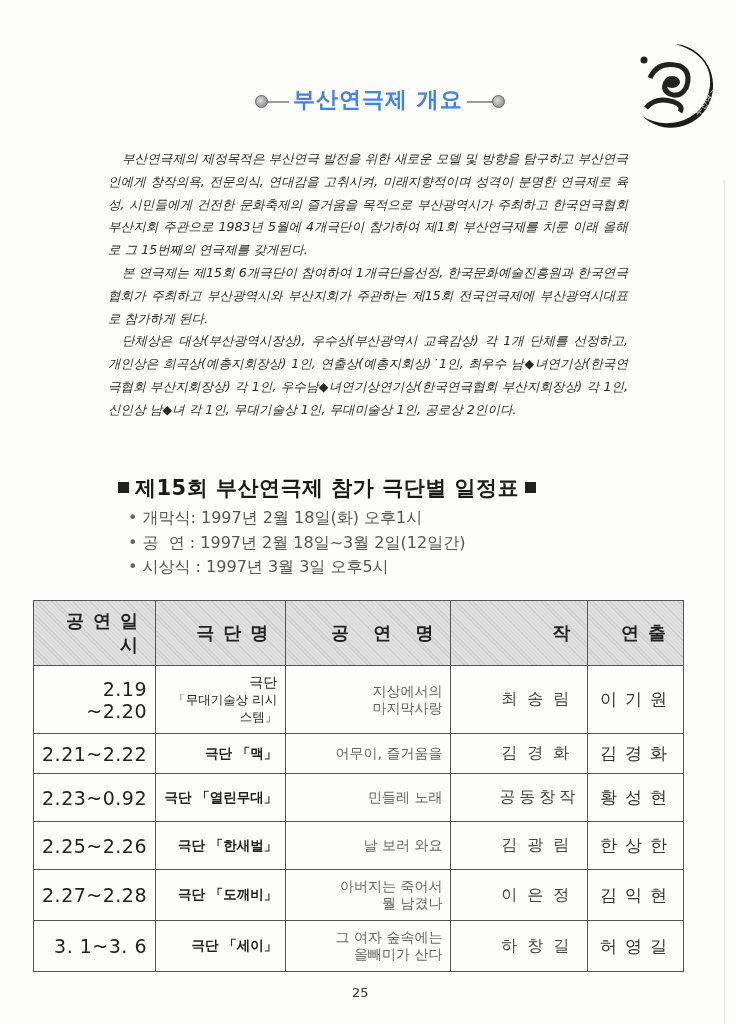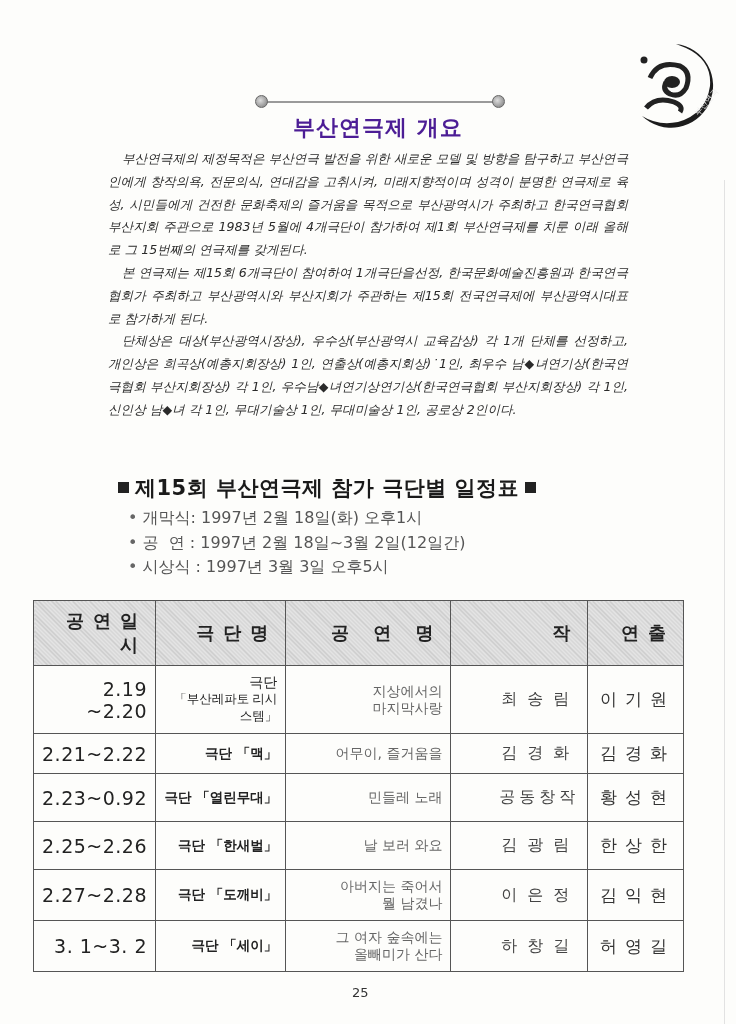--- a/index.html
+++ b/index.html
@@ -5,35 +5,35 @@
   html, body { margin:0; padding:0; }
   body { width:736px; height:1024px; background:#fdfdfb; position:relative; overflow:hidden;
          font-family:"DejaVu Sans", sans-serif; color:#222; }
   .page-edge { position:absolute; left:724px; top:180px; width:1px; height:844px; background:#e2e2e2; }
   .logo { position:absolute; left:628px; top:38px; width:96px; height:96px; }
   .title-wrap { position:absolute; left:255px; top:84px; width:250px; height:34px; }
   .title-line { position:absolute; left:8px; right:8px; top:17px; height:2px; background:#9a9a9a; }
   .title-dot { position:absolute; top:11px; width:11px; height:11px; border-radius:50%;
                background:radial-gradient(circle at 40% 40%, #ddd, #777); border:1px solid #666; }
   .title-text { position:absolute; left:34px; top:1px; padding:0 4px; background:#fdfdfb;
-                font-size:22px; font-weight:bold; letter-spacing:1px; color:#4c1d95;margin-top:28px; }
+                font-size:22px; font-weight:bold; letter-spacing:1px; color:#3b82f6; }
   .intro { position:absolute; left:108px; top:148px; width:520px; font-size:12.6px; line-height:22.8px;
            text-align:justify; color:#2a2a2a;font-style:italic; }
   .intro p { margin:0; text-indent:14px; }
   .sched-heading { position:absolute; left:112px; top:474px; font-size:21px; font-weight:bold; color:#1a1a1a; letter-spacing:0.5px; }
   .sq { display:inline-block; width:11px; height:11px; background:#222; margin:0 6px; vertical-align:2px; }
   .info-list { position:absolute; left:128px; top:506px; font-size:16px; line-height:24.5px; color:#555; margin:0; padding:0; list-style:none; }
   .info-list li::before { content:"• "; color:#666; }
   table.sched { position:absolute; left:33px; top:600px; width:651px; border-collapse:collapse; }
   table.sched td, table.sched th { border:1.5px solid #555; text-align:right; padding:8px; }
   table.sched th { height:43px; font-size:18px; font-weight:bold; letter-spacing:9px; color:#222;
                    background: repeating-linear-gradient(45deg, #c9c9c9 0 1px, #e4e4e4 1px 3px); }
   td.date { font-size:19px; color:#222; letter-spacing:0.5px; }
   td.troupe { font-size:13.5px; font-weight:bold; color:#222; }
-  td.troupe.small { font-weight:normal; font-size:12.5px; line-height:17px;font-family:Liberation Serif, serif; }
+  td.troupe.small { font-weight:normal; font-size:12.5px; line-height:17px; }
   td.play { font-size:14px; color:#666; line-height:17px; }
   td.author { font-size:16px; color:#444; letter-spacing:10px; }
   td.director { font-size:17px; color:#333; letter-spacing:8px;font-family:Liberation Serif, serif; }
   .page-num { position:absolute; left:352px; top:985px; font-size:13px; color:#333; }
 </style>
 </head>
 <body>
 
 <div class="page-edge"></div>
 
@@ -82,21 +82,21 @@
     <th>공연일시</th>
     <th>극단명</th>
     <th style="white-space:pre">공 연 명</th>
     <th>작</th>
     <th>연출</th>
   </tr>
   <tr style="height:52px">
     <td class="date">2.19 ~2.20</td>
     <td class="troupe small">
           <div style="font-size:14px">극단</div>
-          <div>「부산레파토 리시스템」</div>
+          <div>「무대기술상 리시스템」</div>
         </td>
     <td class="play">
           <div>지상에서의</div>
           <div>마지막사랑</div>
         </td>
     <td class="author">최송림</td>
     <td class="director">이기원</td>
   </tr>
   <tr style="height:32px">
     <td class="date">2.21~2.22</td>
@@ -123,21 +123,21 @@
     <td class="date">2.27~2.28</td>
     <td class="troupe">극단 「도깨비」</td>
     <td class="play">
           <div>아버지는 죽어서</div>
           <div>뭘 남겼나</div>
         </td>
     <td class="author">이은정</td>
     <td class="director">김익현</td>
   </tr>
   <tr style="height:46px">
-    <td class="date">3. 1~3. 2</td>
+    <td class="date">3. 1~3. 6</td>
     <td class="troupe">극단 「세이」</td>
     <td class="play">
           <div>그 여자 숲속에는</div>
           <div>올빼미가 산다</div>
         </td>
     <td class="author">하창길</td>
     <td class="director">허영길</td>
   </tr>
 </tbody>
   </table>

